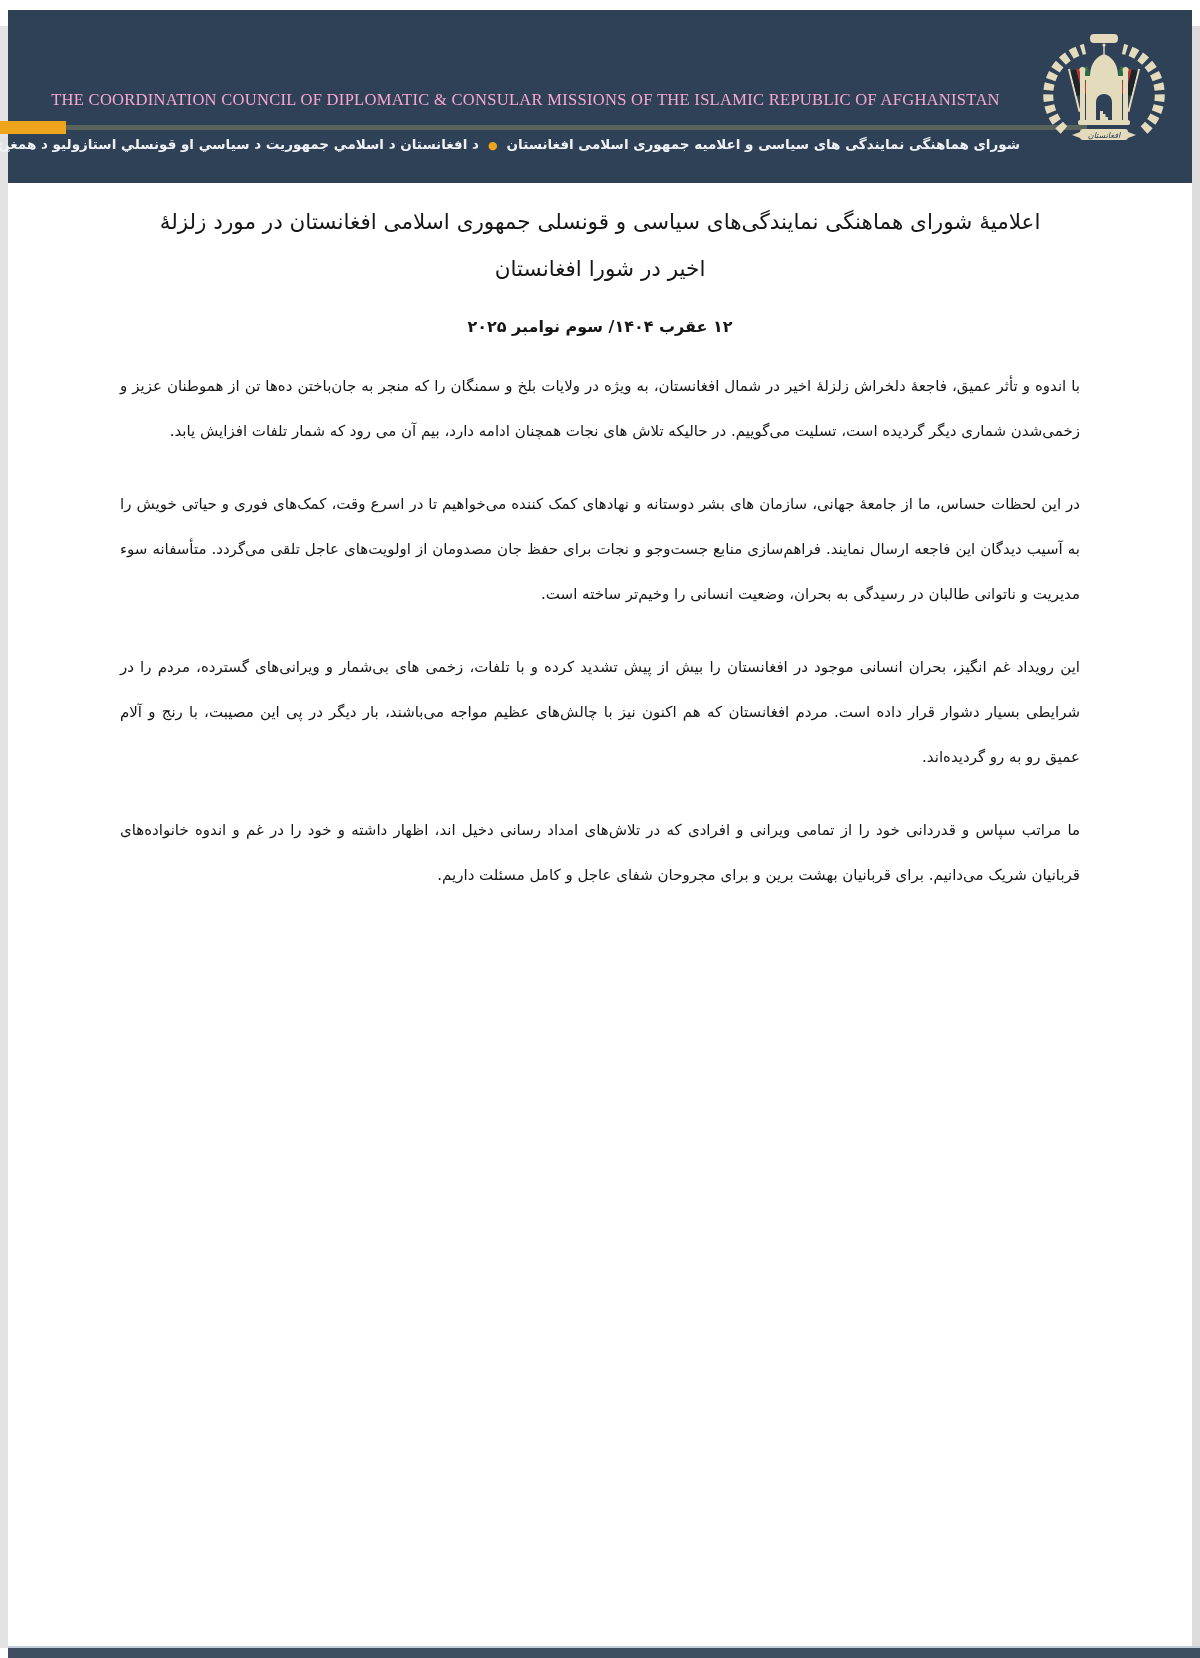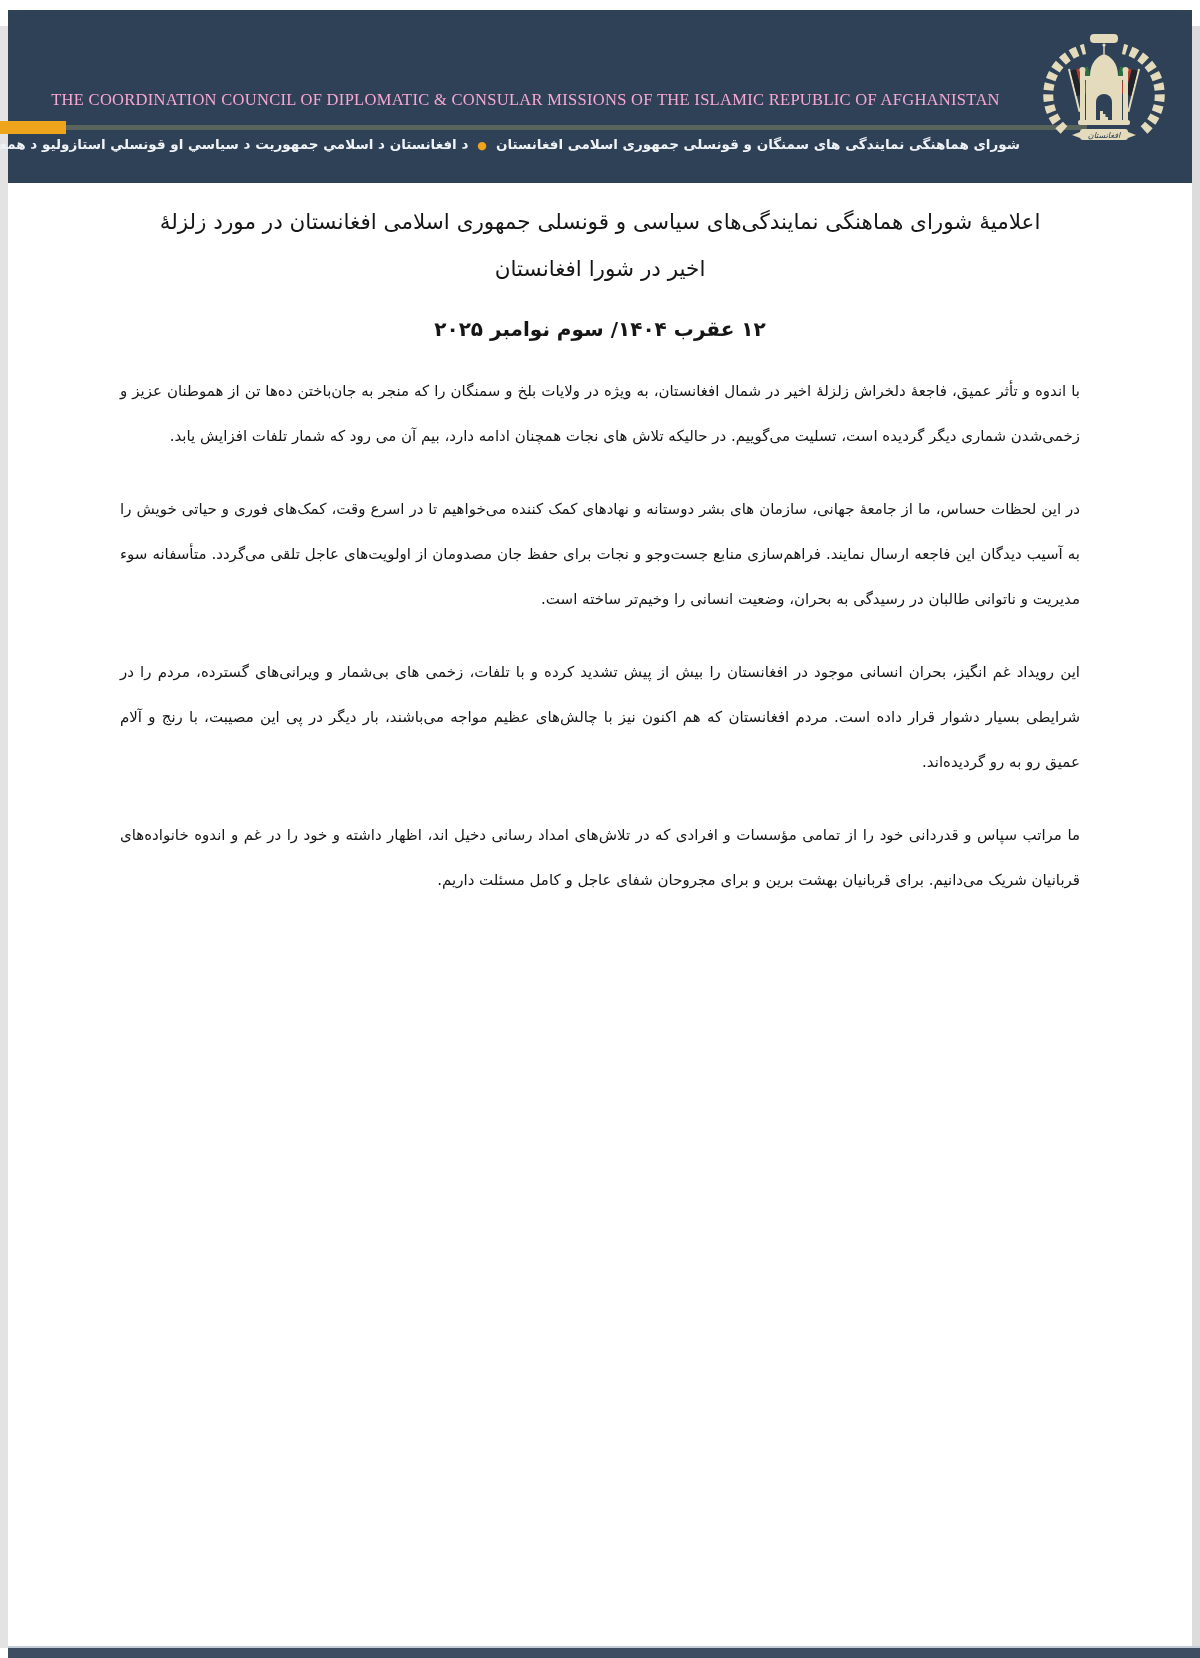--- a/index.html
+++ b/index.html
@@ -56,21 +56,21 @@
   
   main {
     position: absolute; left: 120px; top: 190px; width: 960px;
     direction: rtl; color: #161616;
   }
   .title {
     font-weight: normal; font-size: 21.5px; line-height: 47px;
     text-align: center; margin: 8px 0 0 0;
   }
   .date-line {
-    font-weight: bold; font-size: 20px;
+    font-weight: bold; font-size: 16px;
     text-align: center; margin-top: 25px;
   }
   p.para {
     font-size: 15px; line-height: 45px;
     text-align: justify; margin: 28px 0 0 0;
   }
 
   .bottom-bar {
     position: absolute; left: 8px; right: 0; bottom: 0; height: 10px;
     background: #3e4d61; border-top: 2px solid #c2cdd8;
@@ -82,21 +82,21 @@
 <div class="gutter left"></div>
 <div class="gutter right"></div>
 
 <header class="banner">
   <div class="org-en">THE COORDINATION COUNCIL OF DIPLOMATIC &amp; CONSULAR MISSIONS OF THE ISLAMIC REPUBLIC OF AFGHANISTAN</div>
 
   <div class="rule"></div>
   <div class="accent"></div>
 
   <div class="org-fa" dir="rtl">
-    <span>شورای هماهنگی نمایندگی های سمنگان و قونسلی جمهوری اسلامی افغانستان</span><span class="sep-dot">●</span><span>د افغانستان د اسلامي جمهوریت د سیاسي او قونسلي استازولیو د همغړۍ شورا</span>
+    <span>شورای هماهنگی نمایندگی های سیاسی و اعلامیه جمهوری اسلامی افغانستان</span><span class="sep-dot">●</span><span>د افغانستان د اسلامي جمهوریت د سیاسي او قونسلي استازولیو د همغړۍ شورا</span>
   </div>
 
   <div class="emblem-box">
     <svg viewBox="0 0 132 132" width="132" height="132">
 
       <g fill="none" stroke="#e4dabc">
         <path d="M 26 104 A 47 47 0 0 1 47 23" stroke-width="10" stroke-dasharray="7 4"></path>
         <path d="M 106 104 A 47 47 0 0 0 85 23" stroke-width="10" stroke-dasharray="7 4"></path>
       </g>
 
@@ -143,16 +143,16 @@
 </header>
 
 <main>
   <h1 class="title"><span>اعلامیهٔ شورای هماهنگی نمایندگی‌های سیاسی و قونسلی جمهوری اسلامی افغانستان در مورد زلزلهٔ</span><br><span>اخیر در شورا افغانستان</span></h1>
 
   <div class="date-line">۱۲ عقرب ۱۴۰۴/ سوم نوامبر ۲۰۲۵</div>
 
   <p class="para">با اندوه و تأثر عمیق، فاجعهٔ دلخراش زلزلهٔ اخیر در شمال افغانستان، به ویژه در ولایات بلخ و سمنگان را که منجر به جان‌باختن ده‌ها تن از هموطنان عزیز و زخمی‌شدن شماری دیگر گردیده است، تسلیت می‌گوییم. در حالیکه تلاش های نجات همچنان ادامه دارد، بیم آن می رود که شمار تلفات افزایش یابد.</p>
   <p class="para">در این لحظات حساس، ما از جامعهٔ جهانی، سازمان های بشر دوستانه و نهادهای کمک کننده می‌خواهیم تا در اسرع وقت، کمک‌های فوری و حیاتی خویش را به آسیب دیدگان این فاجعه ارسال نمایند. فراهم‌سازی منابع جست‌وجو و نجات برای حفظ جان مصدومان از اولویت‌های عاجل تلقی می‌گردد. متأسفانه سوء مدیریت و ناتوانی طالبان در رسیدگی به بحران، وضعیت انسانی را وخیم‌تر ساخته است.</p>
   <p class="para">این رویداد غم انگیز، بحران انسانی موجود در افغانستان را بیش از پیش تشدید کرده و با تلفات، زخمی های بی‌شمار و ویرانی‌های گسترده، مردم را در شرایطی بسیار دشوار قرار داده است. مردم افغانستان که هم اکنون نیز با چالش‌های عظیم مواجه می‌باشند، بار دیگر در پی این مصیبت، با رنج و آلام عمیق رو به رو گردیده‌اند.</p>
-  <p class="para">ما مراتب سپاس و قدردانی خود را از تمامی مؤسسات و افرادی که در تلاش‌های امداد رسانی دخیل اند، اظهار داشته و خود را در غم و اندوه خانواده‌های قربانیان شریک می‌دانیم. برای قربانیان بهشت برین و برای مجروحان شفای عاجل و کامل مسئلت داریم.</p>
+  <p class="para">ما مراتب سپاس و قدردانی خود را از تمامی ویرانی و افرادی که در تلاش‌های امداد رسانی دخیل اند، اظهار داشته و خود را در غم و اندوه خانواده‌های قربانیان شریک می‌دانیم. برای قربانیان بهشت برین و برای مجروحان شفای عاجل و کامل مسئلت داریم.</p>
 </main>
 
 <div class="bottom-bar"></div>
 
 </body></html>

